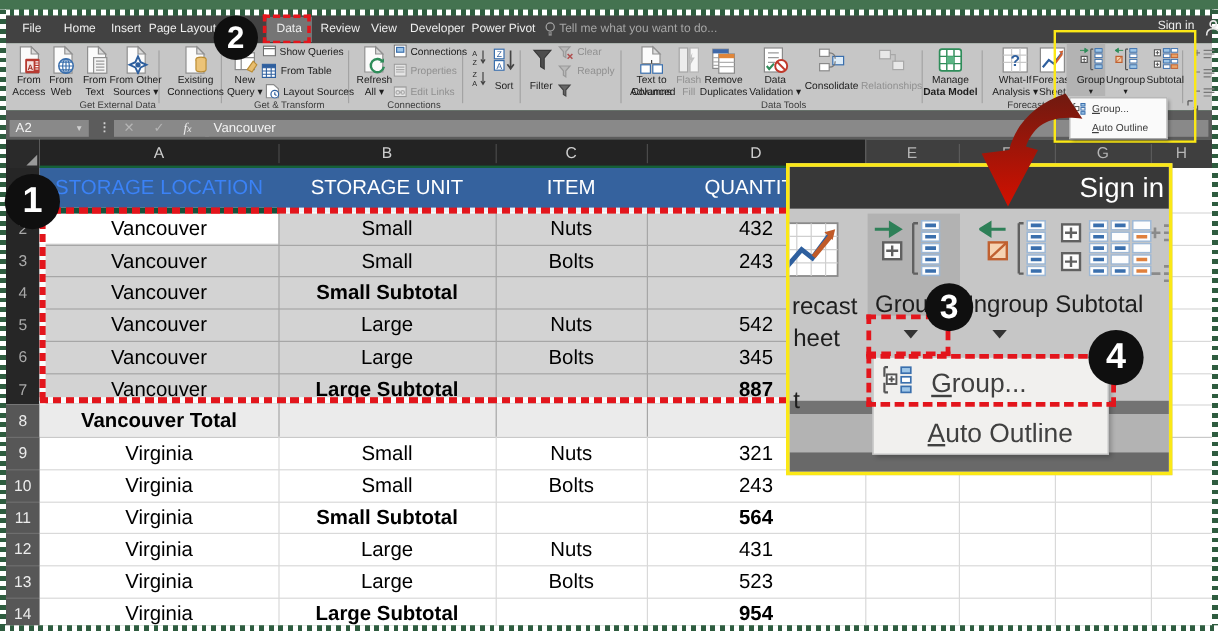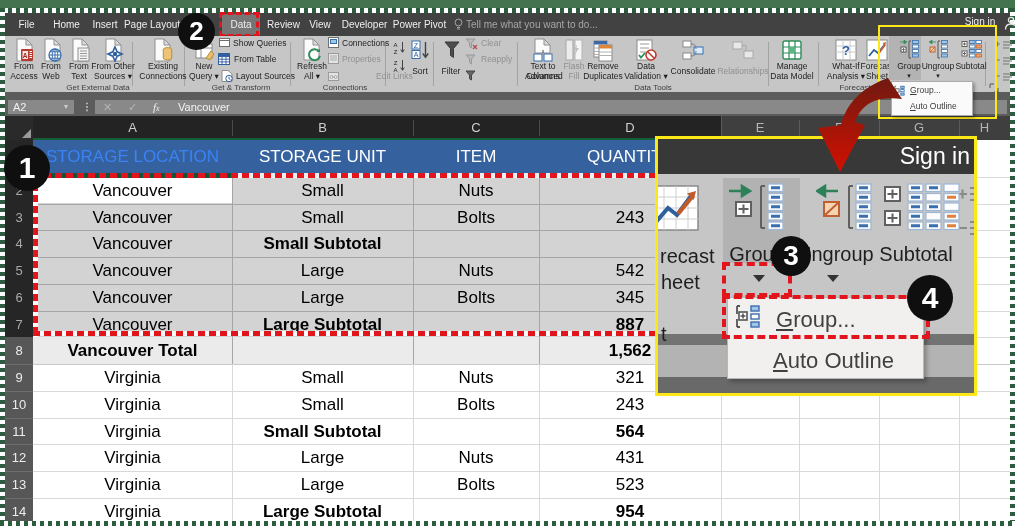--- a/index.html
+++ b/index.html
@@ -171,21 +171,21 @@
       <rect x="0.5" y="0.5" width="10" height="10" fill="#e4e4e4" stroke="#9a9a9a"></rect>
       <path d="M2 3h7M2 5h7M2 7h7" stroke="#aaa"></path>
     </svg>
 <div class="slab gray" style="left:337px;top:18px;">Properties</div>
 <svg class="abs" style="left:323px;top:34px;" width="11" height="11" viewBox="0 0 11 11">
       <rect x="0.5" y="2.5" width="10" height="8" fill="#e4e4e4" stroke="#9a9a9a"></rect>
       <circle cx="3.5" cy="7" r="1.5" fill="none" stroke="#aaa"></circle>
       <circle cx="7.5" cy="7" r="1.5" fill="none" stroke="#aaa"></circle>
       <path d="M4.5 7h2.5" stroke="#aaa"></path>
     </svg>
-<div class="slab gray" style="left:337px;top:35px;margin-left:34px;">Edit Links</div>
+<div class="slab gray" style="left:337px;top:35px;">Edit Links</div>
 <div class="glab" style="left:340px;top:47px;">Connections</div>
 
 <svg class="abs" style="left:387px;top:4px;" width="14" height="15" viewBox="0 0 14 15">
       <text x="3.5" y="6.5" font-size="6" fill="#222" text-anchor="middle">A</text>
       <text x="3.5" y="14" font-size="6" fill="#222" text-anchor="middle">Z</text>
       <path d="M10.5 2v10M8.8 9.5l1.7 2.8 1.7-2.8" stroke="#444" fill="none"></path>
     </svg>
 <svg class="abs" style="left:387px;top:22px;" width="14" height="15" viewBox="0 0 14 15">
       <text x="3.5" y="6.5" font-size="6" fill="#222" text-anchor="middle">Z</text>
       <text x="3.5" y="14" font-size="6" fill="#222" text-anchor="middle">A</text>
@@ -265,21 +265,21 @@
       <rect x="13" y="13" width="9" height="7" fill="#e8e8e8" stroke="#a8a8a8"></rect>
       <path d="M11 7.5h4v6" fill="none" stroke="#a8a8a8"></path>
     </svg>
 <div class="blab gray" style="left:738px;top:30px;">Relationships</div>
 <svg class="abs" style="left:775px;top:2px;" width="24" height="24" viewBox="0 0 24 24">
       <rect x="3" y="3" width="18" height="18" rx="2" fill="#fff" stroke="#2f8d5a" stroke-width="1.4"></rect>
       <path d="M3 9h18M3 15h18M9 3v18M15 3v18" stroke="#2f8d5a" stroke-width="1.2"></path>
       <rect x="9" y="9" width="6" height="6" fill="#5cb585"></rect>
     </svg>
 <div class="blab" style="left:787px;top:25px;">Manage</div>
-    <div class="blab" style="left:787px;top:35px;">Data Model</div>
+    <div class="blab" style="left:787px;top:35px;font-weight:bold;">Data Model</div>
 <div class="glab" style="left:648px;top:47px;">Data Tools</div>
 
 <svg class="abs" style="left:829px;top:2px;" width="24" height="24" viewBox="0 0 24 24">
       <rect x="2" y="2" width="20" height="20" fill="#fff" stroke="#8a8a8a"></rect>
       <path d="M2 8h20M2 14h20M9 2v20M16 2v20" stroke="#c9c9c9"></path>
       <text x="12" y="17" font-size="13" font-weight="bold" fill="#2e5f9e" text-anchor="middle">?</text>
     </svg>
 <div class="blab" style="left:841px;top:25px;">What-If</div>
     <div class="blab" style="left:841px;top:35px;">Analysis ▾</div>
 <svg class="abs" style="left:860px;top:2px;" width="24" height="24" viewBox="0 0 24 24">
@@ -440,39 +440,39 @@
 <div class="abs" style="left:408px;top:248px;width:1px;height:157px;background:#d9d9d9;"></div>
 <div class="abs" style="left:534px;top:248px;width:1px;height:157px;background:#d9d9d9;"></div>
 <div class="abs" style="left:716px;top:248px;width:1px;height:157px;background:#d9d9d9;"></div>
 <div class="abs" style="left:794px;top:248px;width:1px;height:157px;background:#d9d9d9;"></div>
 <div class="abs" style="left:874px;top:248px;width:1px;height:157px;background:#d9d9d9;"></div>
 <div class="abs" style="left:954px;top:248px;width:1px;height:157px;background:#d9d9d9;"></div>
 
 <div class="cell" style="left:28px;width:199px;top:60.8px;height:27px;line-height:27px;">Vancouver</div>
 <div class="cell" style="left:227px;width:181px;top:60.8px;height:27px;line-height:27px;">Small</div>
 <div class="cell" style="left:408px;width:126px;top:60.8px;height:27px;line-height:27px;">Nuts</div>
+<div class="cell" style="left:534px;width:182px;top:60.8px;height:27px;line-height:27px;">432</div>
 <div class="cell" style="left:28px;width:199px;top:87.5px;height:27px;line-height:27px;">Vancouver</div>
 <div class="cell" style="left:227px;width:181px;top:87.5px;height:27px;line-height:27px;">Small</div>
 <div class="cell" style="left:408px;width:126px;top:87.5px;height:27px;line-height:27px;">Bolts</div>
 <div class="cell" style="left:534px;width:182px;top:87.5px;height:27px;line-height:27px;">243</div>
 <div class="cell" style="left:28px;width:199px;top:114.3px;height:27px;line-height:27px;">Vancouver</div>
 <div class="cell bold" style="left:227px;width:181px;top:114.3px;height:27px;line-height:27px;">Small Subtotal</div>
 <div class="cell" style="left:28px;width:199px;top:141px;height:27px;line-height:27px;">Vancouver</div>
 <div class="cell" style="left:227px;width:181px;top:141px;height:27px;line-height:27px;">Large</div>
 <div class="cell" style="left:408px;width:126px;top:141px;height:27px;line-height:27px;">Nuts</div>
 <div class="cell" style="left:534px;width:182px;top:141px;height:27px;line-height:27px;">542</div>
 <div class="cell" style="left:28px;width:199px;top:167.8px;height:27px;line-height:27px;">Vancouver</div>
 <div class="cell" style="left:227px;width:181px;top:167.8px;height:27px;line-height:27px;">Large</div>
 <div class="cell" style="left:408px;width:126px;top:167.8px;height:27px;line-height:27px;">Bolts</div>
 <div class="cell" style="left:534px;width:182px;top:167.8px;height:27px;line-height:27px;">345</div>
 <div class="cell" style="left:28px;width:199px;top:194.5px;height:27px;line-height:27px;">Vancouver</div>
 <div class="cell bold" style="left:227px;width:181px;top:194.5px;height:27px;line-height:27px;">Large Subtotal</div>
 <div class="cell bold" style="left:534px;width:182px;top:194.5px;height:27px;line-height:27px;">887</div>
 <div class="cell bold" style="left:28px;width:199px;top:221.3px;height:27px;line-height:27px;">Vancouver Total</div>
-<div class="cell bold" style="left:534px;width:182px;top:221.3px;height:27px;line-height:27px;">1,562</div>
 <div class="cell" style="left:28px;width:199px;top:248px;height:27px;line-height:27px;">Virginia</div>
 <div class="cell" style="left:227px;width:181px;top:248px;height:27px;line-height:27px;">Small</div>
 <div class="cell" style="left:408px;width:126px;top:248px;height:27px;line-height:27px;">Nuts</div>
 <div class="cell" style="left:534px;width:182px;top:248px;height:27px;line-height:27px;">321</div>
 <div class="cell" style="left:28px;width:199px;top:274.8px;height:27px;line-height:27px;">Virginia</div>
 <div class="cell" style="left:227px;width:181px;top:274.8px;height:27px;line-height:27px;">Small</div>
 <div class="cell" style="left:408px;width:126px;top:274.8px;height:27px;line-height:27px;">Bolts</div>
 <div class="cell" style="left:534px;width:182px;top:274.8px;height:27px;line-height:27px;">243</div>
 <div class="cell" style="left:28px;width:199px;top:301.5px;height:27px;line-height:27px;">Virginia</div>
 <div class="cell bold" style="left:227px;width:181px;top:301.5px;height:27px;line-height:27px;">Small Subtotal</div>

